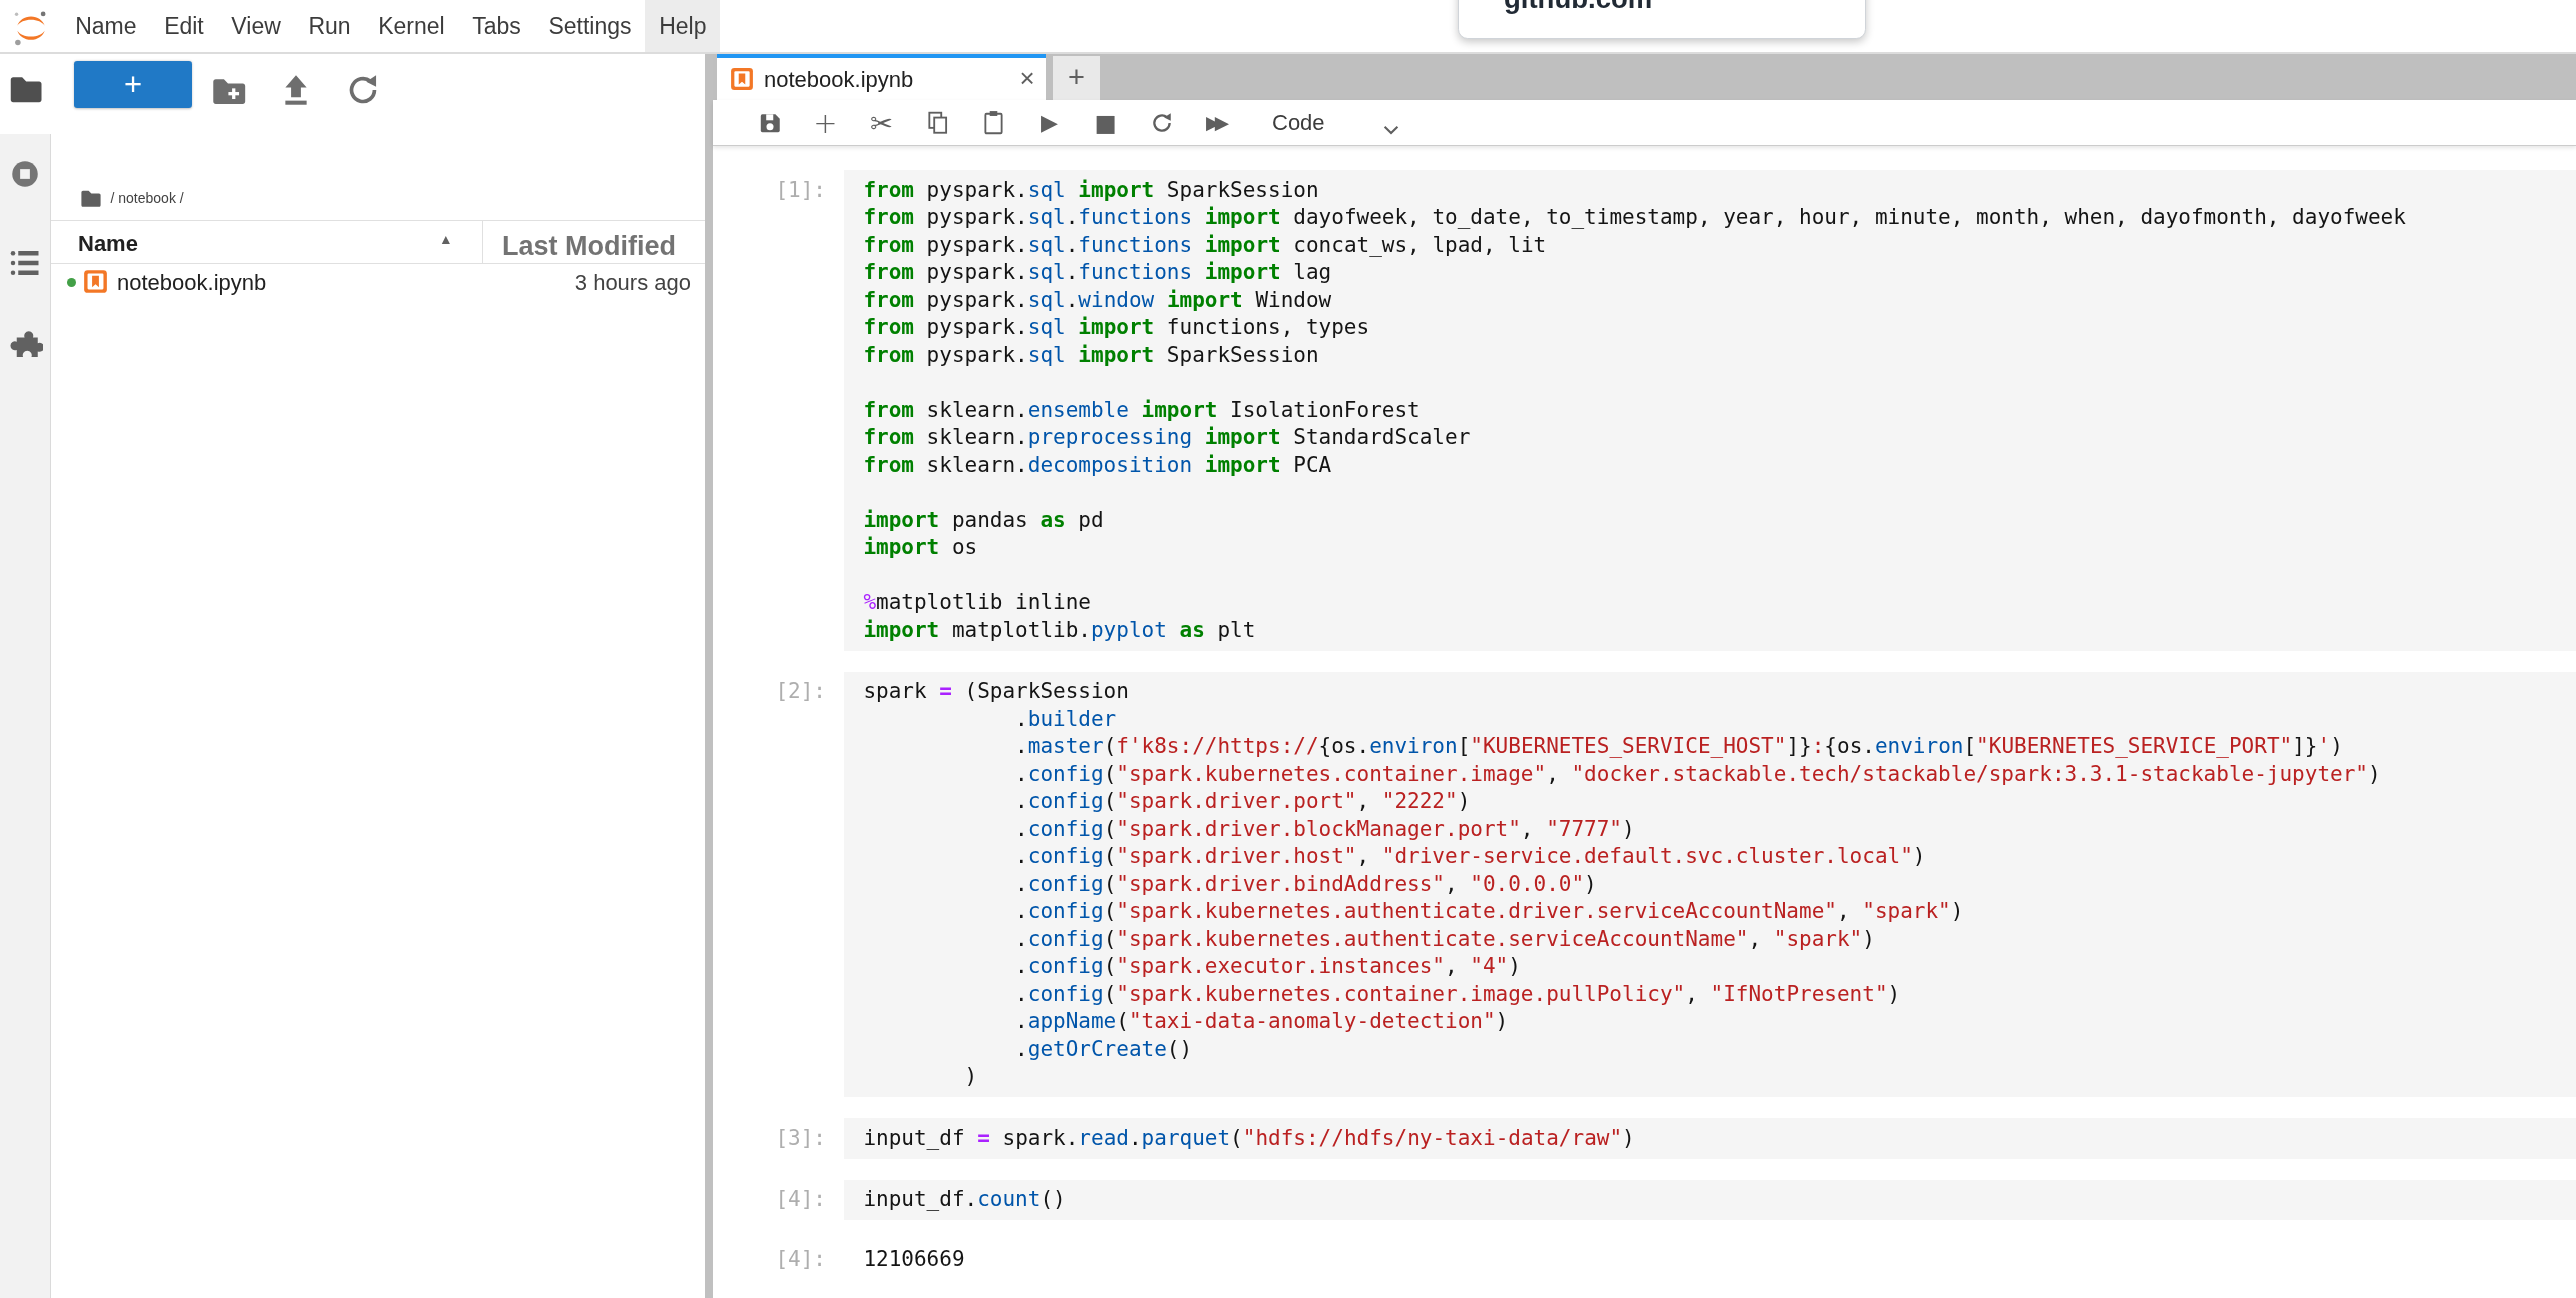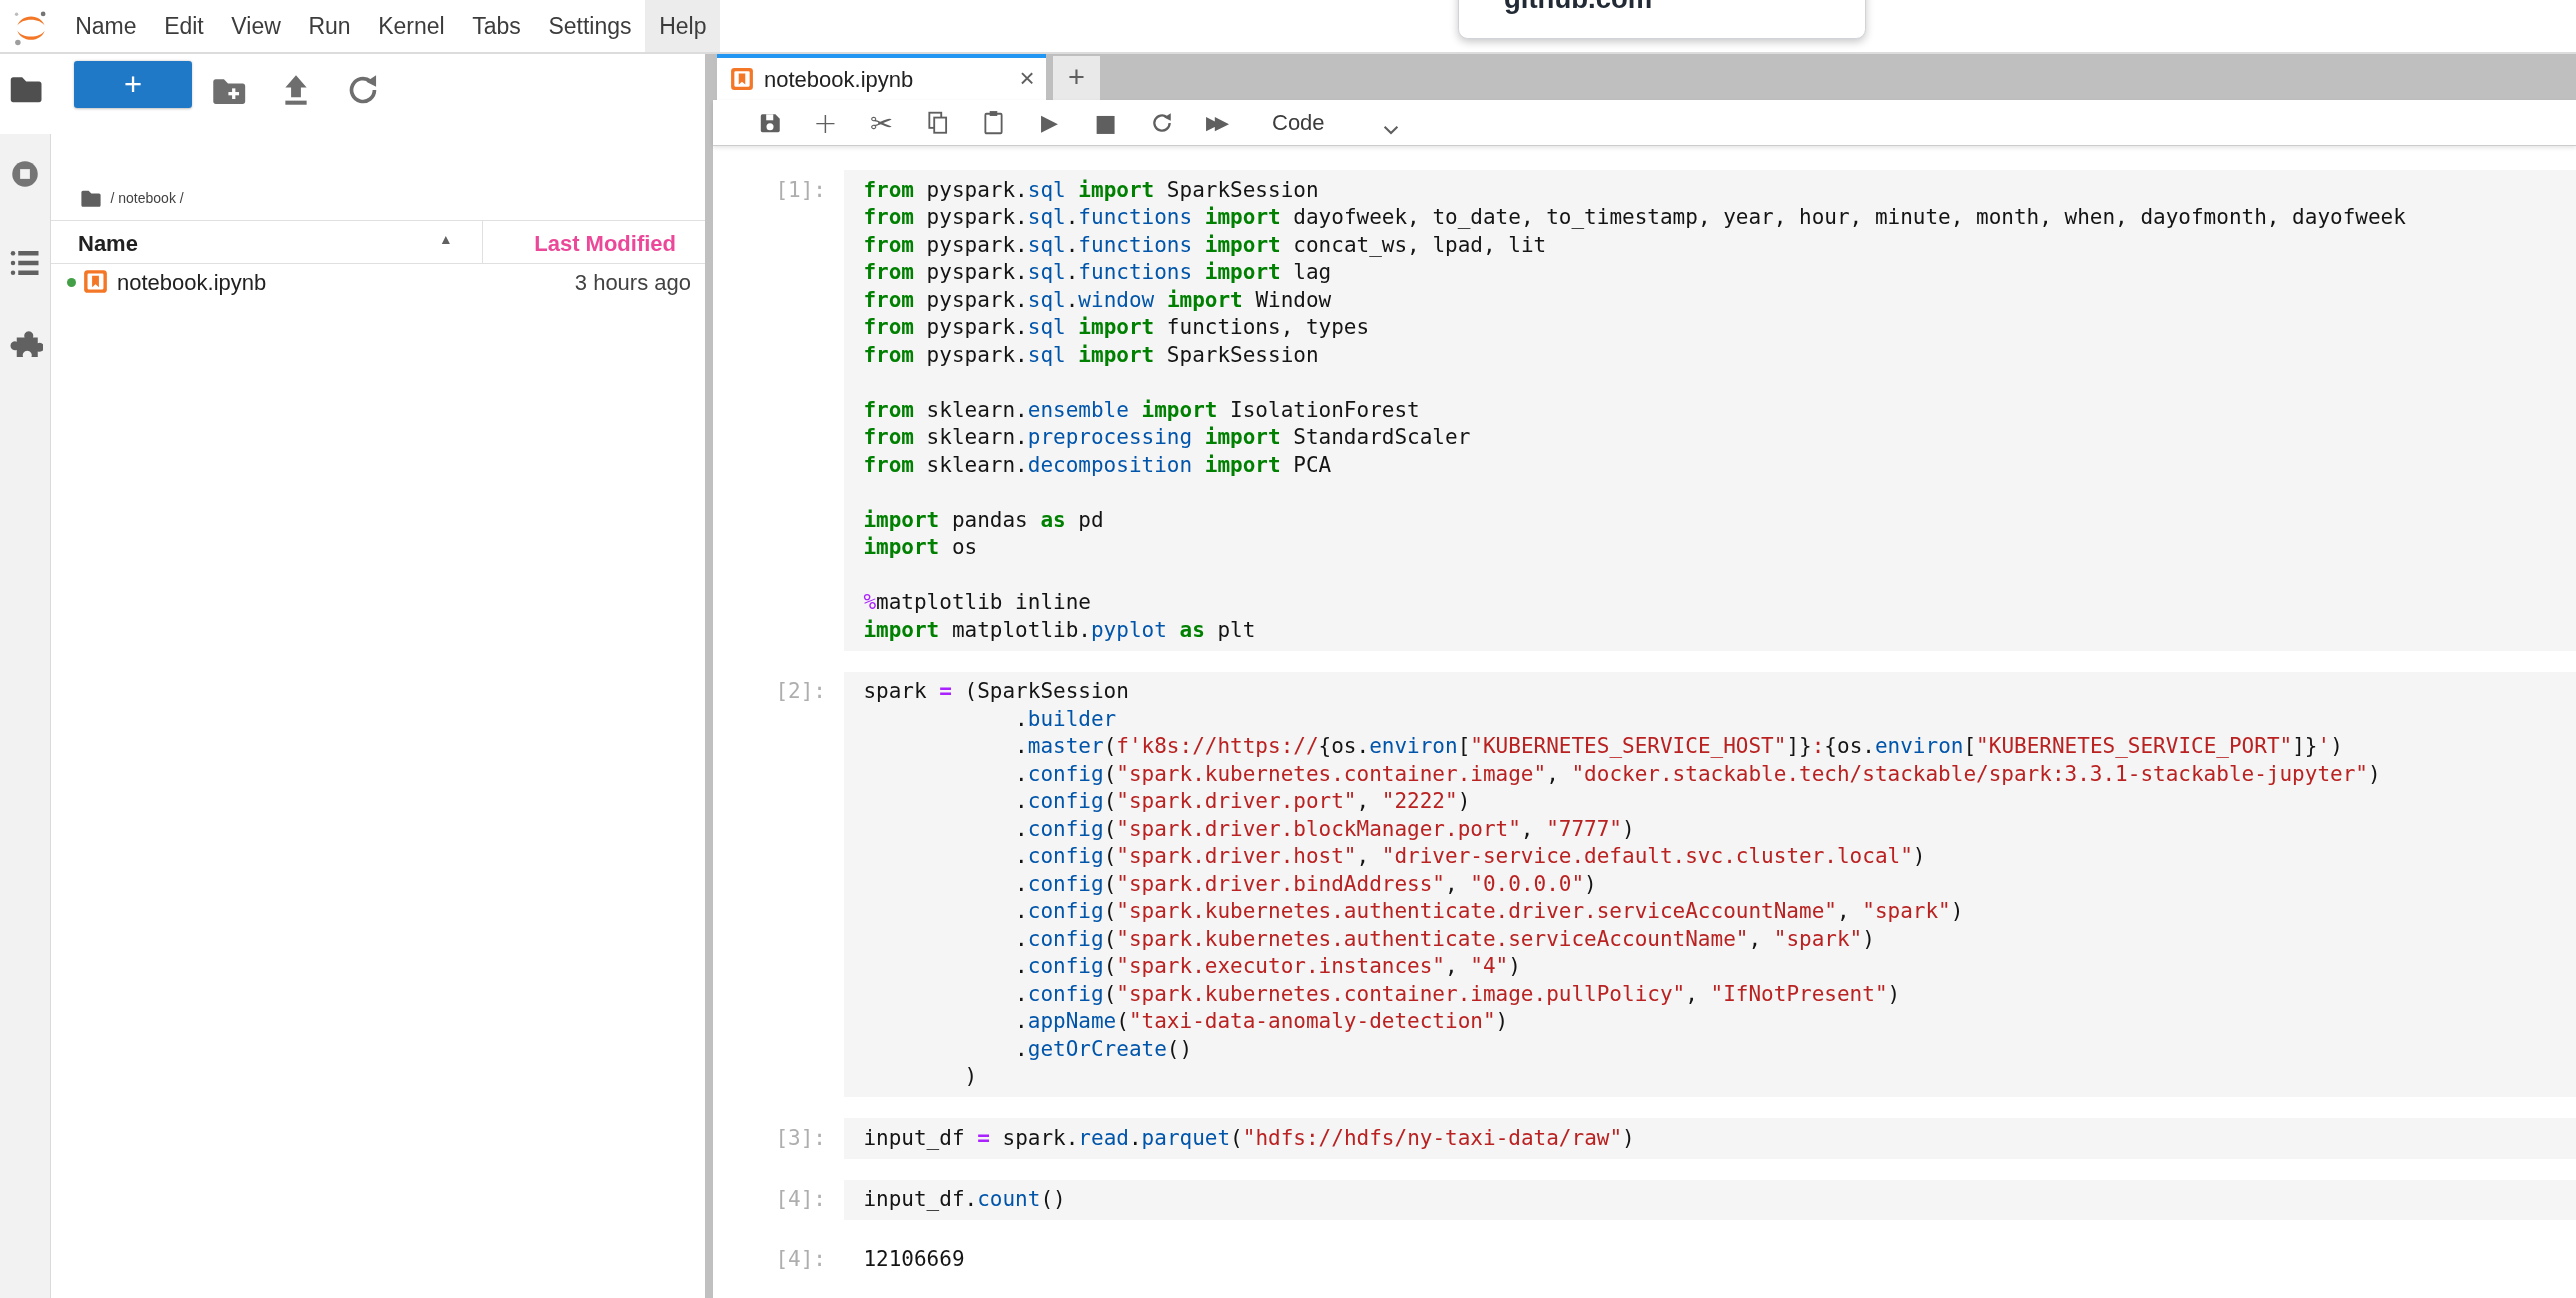--- a/index.html
+++ b/index.html
@@ -61,21 +61,21 @@
   #breadcrumb{position:absolute;left:27.5px;top:128px;height:32px;display:flex;align-items:center;}
   #breadcrumb .crumb-folder{width:24px;height:24px;margin-right:8px;}
   #breadcrumb .crumb-text{font-size:14px;color:#424242;}
   #fb-header{
     position:absolute;left:0;top:166px;width:100%;height:44px;
     border-top:0.8px solid #e0e0e0;border-bottom:0.8px solid #e0e0e0;box-sizing:border-box;
   }
   #fb-header .col-name{position:absolute;left:27px;top:9.7px;font-size:22px;font-weight:700;color:#212121;}
   #fb-header .sort-arrow{position:absolute;left:388px;top:11.3px;font-size:13.8px;color:#616161;}
   #fb-header .col-divider{position:absolute;left:431px;top:0;width:0.8px;height:100%;background:#e0e0e0;}
-  #fb-header .col-modified{position:absolute;right:29px;top:9.7px;font-size:22px;font-weight:700;color:#ec4899;margin-left:12px;}
+  #fb-header .col-modified{position:absolute;right:29px;top:9.7px;font-size:27px;font-weight:700;color:#737373;margin-left:12px;}
   #fb-list{position:absolute;left:0;top:210px;width:100%;}
   .file-row{position:relative;height:36px;cursor:pointer;}
   .file-row .run-dot{position:absolute;left:16px;top:13.8px;width:9px;height:9px;border-radius:50%;background:var(--c-green,#43a047);}
   .file-row .nb-icon{position:absolute;left:32px;top:4.9px;width:25px;height:25px;}
   .file-row .fname{position:absolute;left:66px;top:5.7px;font-size:22px;color:#212121;}
   .file-row .fdate{position:absolute;right:14px;top:5.7px;font-size:22px;color:#424242;}
   
   #splitter{width:8px;height:100%;background:#c0c0c0;flex:0 0 auto;cursor:col-resize;}
   
   #main{position:relative;flex:1 1 auto;display:flex;flex-direction:column;min-width:0;}

